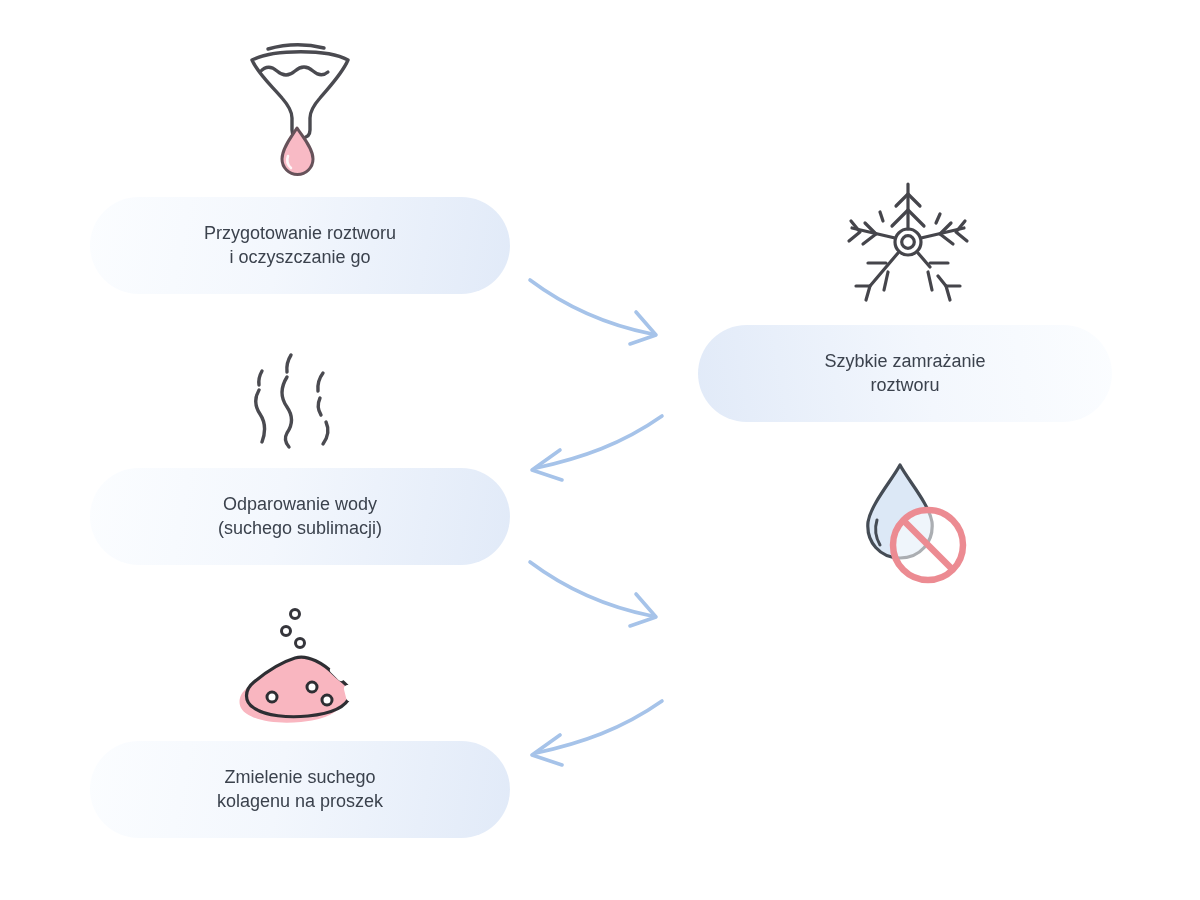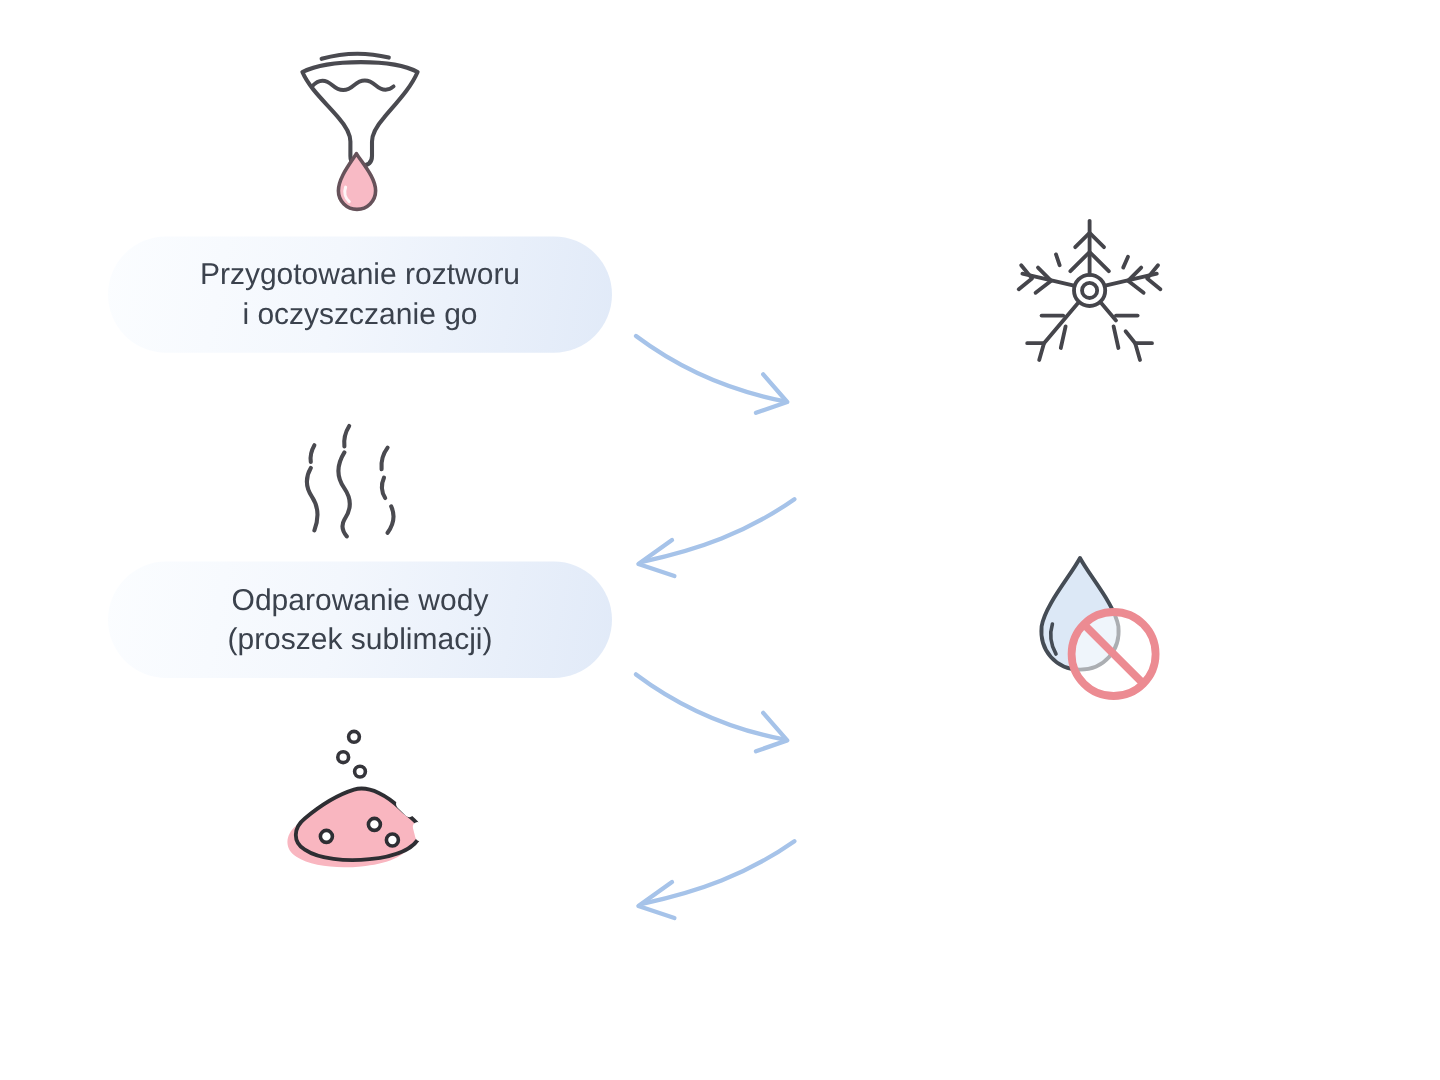--- a/index.html
+++ b/index.html
@@ -3,21 +3,21 @@
 <meta charset="utf-8">
 <style>
   html,body{margin:0;padding:0;background:#ffffff;}
   .canvas{
     position:relative;width:1200px;height:900px;background:#ffffff;overflow:hidden;
     font-family:"Liberation Sans","DejaVu Sans",sans-serif;
   }
   .pill{
     position:absolute;display:flex;align-items:center;justify-content:center;
     text-align:center;white-space:pre-line;
-    font-size:25px;line-height:1.32;color:#3b424d;border-radius:50px;
+    font-size:18px;line-height:1.32;color:#3b424d;border-radius:50px;
   }
   .pill.left{ background:linear-gradient(100deg,#fbfdff 0%,#f3f7fd 45%,#e1eaf8 100%); }
   .pill.right{ background:linear-gradient(260deg,#fbfdff 0%,#f3f7fd 45%,#e1eaf8 100%); }
   .icon, .arrow{ position:absolute; }
   svg{display:block;}
 </style>
 </head>
 <body>
 
 <div class="canvas">
@@ -61,20 +61,22 @@
       <path d="M24 108 L10 108 M24 108 L20 122"></path>
       <path d="M72 75 L84 89 M92 98 L100 108"></path>
       <path d="M84 85 L102 85"></path>
       <path d="M82 94 L86 112"></path>
       <path d="M100 108 L114 108 M100 108 L104 122"></path>
       <path d="M34 34 L37 43"></path>
       <path d="M94 36 L90 45"></path>
     </svg>
   </div>
 
+  <div class="pill right" style="left:698px;top:325px;width:414px;height:97px;">Szybkie zamrażanie
+roztworu</div>
 
   <div class="arrow" style="left:522px;top:406px;">
     <svg width="146" height="88" viewBox="0 0 146 88" fill="none" stroke="#a6c3e9" stroke-width="3.6" stroke-linecap="round" stroke-linejoin="round">
       <path d="M140 10 C 100 38, 60 52, 14 62"></path>
       <path d="M38 44 L10 64 L40 74"></path>
     </svg>
   </div>
 
   <div class="icon" style="left:246px;top:344px;">
     <svg width="124" height="118" viewBox="0 0 124 118" fill="none" stroke="#4a4a50" stroke-width="3.4" stroke-linecap="round">
@@ -82,21 +84,21 @@
       <path d="M13 46 q -7 12 1 24 q 8 12 2 28"></path>
       <path d="M45 11 q -5 8 -4 17"></path>
       <path d="M41 33 q -10 16 0 30 q 9 13 0 26 q -4 7 2 14"></path>
       <path d="M77 29 q -6 8 -5 18"></path>
       <path d="M74 54 q -4 9 1 17"></path>
       <path d="M80 78 q 5 11 -3 22"></path>
     </svg>
   </div>
 
   <div class="pill left" style="left:90px;top:468px;width:420px;height:97px;">Odparowanie wody
-(proszek sublimacji)</div>
+(suchego sublimacji)</div>
 
   <div class="arrow" style="left:524px;top:548px;">
     <svg width="140" height="92" viewBox="0 0 140 92" fill="none" stroke="#a6c3e9" stroke-width="3.6" stroke-linecap="round" stroke-linejoin="round">
       <path d="M6 14 C 46 44, 88 60, 128 68"></path>
       <path d="M112 46 L132 69 L106 78"></path>
     </svg>
   </div>
 
   <div class="icon" style="left:853px;top:458px;">
     <svg width="118" height="128" viewBox="0 0 118 128" fill="none">
@@ -123,14 +125,16 @@
       <path d="M112 93 L114 101" stroke="#ffffff" stroke-width="8" stroke-linecap="round"></path>
       <circle cx="36" cy="101" r="5" fill="#ffffff" stroke="#2e2e33" stroke-width="3"></circle>
       <circle cx="76" cy="91" r="5" fill="#ffffff" stroke="#2e2e33" stroke-width="3"></circle>
       <circle cx="91" cy="104" r="5" fill="#ffffff" stroke="#2e2e33" stroke-width="3"></circle>
       <circle cx="59" cy="18" r="4.5" fill="#ffffff" stroke="#35353b" stroke-width="3"></circle>
       <circle cx="50" cy="35" r="4.5" fill="#ffffff" stroke="#35353b" stroke-width="3"></circle>
       <circle cx="64" cy="47" r="4.5" fill="#ffffff" stroke="#35353b" stroke-width="3"></circle>
     </svg>
   </div>
 
+  <div class="pill left" style="left:90px;top:741px;width:420px;height:97px;">Zmielenie suchego
+kolagenu na proszek</div>
 
 </div>
 
 </body></html>

